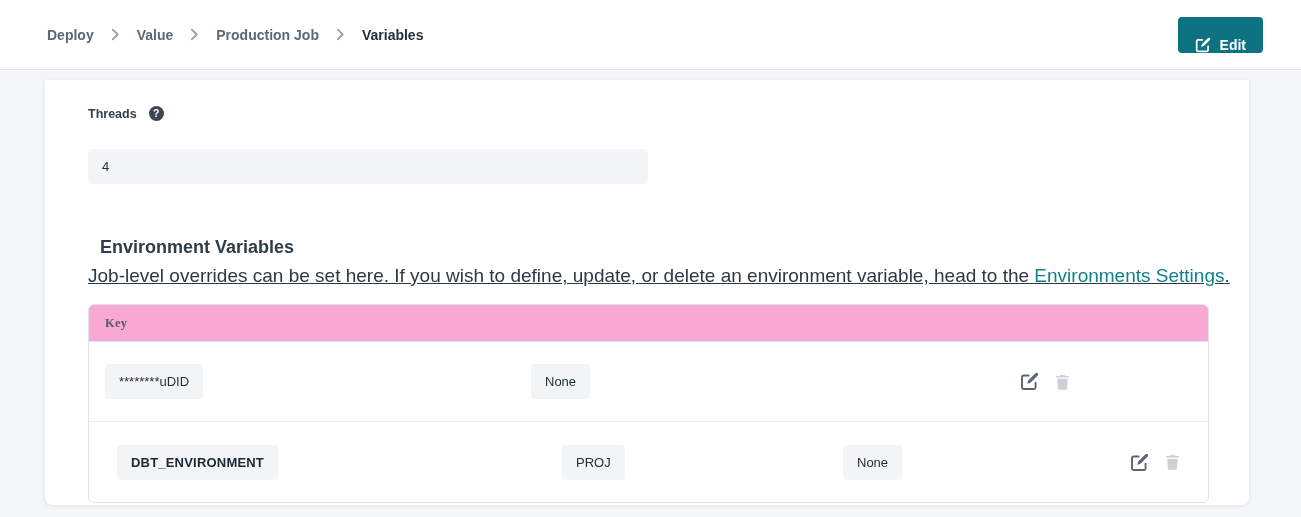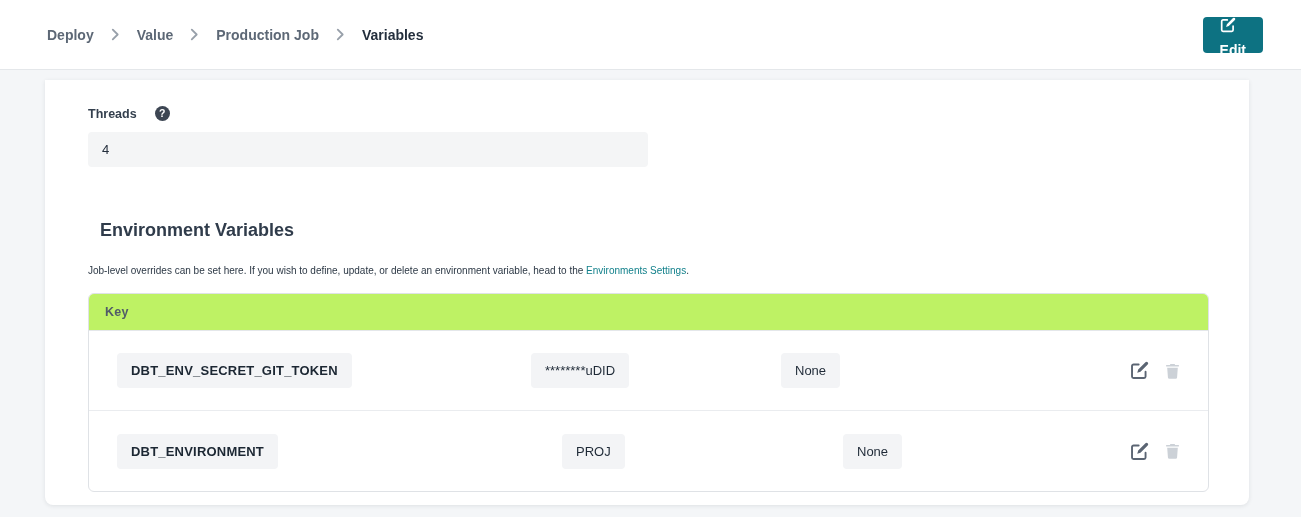--- a/index.html
+++ b/index.html
@@ -17,60 +17,60 @@
     display:flex; align-items:center; justify-content:space-between;
     padding:0 38px 0 47px;
   }
   .breadcrumb { display:flex; align-items:center; gap:17px; }
   .crumb { font-size:14px; font-weight:700; color:#5d6876; cursor:pointer; }
   .crumb.current { color:#242f3d; }
   .chev { display:flex; align-items:center; }
 
   .edit-btn {
     background:#0d7282; color:#ffffff; border:none; border-radius:4px;
-    height:36px; padding:0 17px; display:flex; align-items:flex-start; gap:9px;
-    font-family:"Liberation Sans",sans-serif; font-size:14px; font-weight:700; cursor:pointer;flex-direction:column;
+    height:36px; padding:0 17px; display:flex; align-items:flex-end; gap:9px;
+    font-family:"Liberation Sans",sans-serif; font-size:14px; font-weight:700; cursor:pointer;
   }
 
   
   .card {
     position:absolute; left:45px; top:80px; width:1204px; height:425px;
     background:#ffffff; border-radius:0 0 8px 8px;
     box-shadow:0 1px 4px rgba(30,40,50,.10);
     padding:26px 0 0 43px;
   }
 
   
-  .field-label-row { display:flex; align-items:center; gap:18px; margin-bottom:11px; }
+  .field-label-row { display:flex; align-items:center; gap:12px; margin-bottom:28px; }
   .field-label { font-size:12.5px; font-weight:700; color:#333f4d; }
   .help-icon {
     width:15px; height:15px; border-radius:50%; background:#3d4653; color:#ffffff;
     font-size:10.5px; font-weight:700; display:flex; align-items:center; justify-content:center;
     cursor:pointer; line-height:1;
   }
   .threads-input {
     width:560px; height:35px; background:#f4f5f6; border:none; border-radius:4px;
     padding:0 14px; font-family:"Liberation Sans",sans-serif; font-size:13px; color:#232e3c;
     outline:none;
   }
 
   
   .env-section { margin-top:53px; }
   .section-title { font-size:18px; font-weight:700; color:#303c4b;margin-left:12px; }
-  .section-desc { font-size:10px; color:#2c3845; margin-top:24px; }
+  .section-desc { font-size:19px; color:#2c3845; margin-top:7px;text-decoration:underline; }
   .env-link { color:#12808b; cursor:pointer; text-decoration:none; }
 
   
   .env-table {
     margin-top:17px; width:1121px; border:1px solid #dfe2e6; border-radius:6px;
     background:#ffffff; overflow:hidden;
   }
   .thead {
     display:grid; grid-template-columns:426px 250px 1fr 110px;
-    background:#bef264; border-bottom:1px solid #e4e7ea; height:37px; align-items:center;
+    background:#f9a8d4; border-bottom:1px solid #e4e7ea; height:37px; align-items:center;font-family:Liberation Serif, serif;
   }
   .th { font-size:12.5px; font-weight:700; color:#515b68; padding-left:16px; letter-spacing:.2px; }
   .trow {
     display:grid; grid-template-columns:426px 250px 1fr 110px;
     height:80px; align-items:center; border-bottom:1px solid #eaecef;
   }
   .trow:last-child { border-bottom:none;gap:31px; }
   .td { padding-left:16px; }
   .chip {
     display:inline-block; background:#f3f4f6; border-radius:4px;
@@ -132,21 +132,20 @@
     <div class="section-title">Environment Variables</div>
     <div class="section-desc"><span>Job-level overrides can be set here. If you wish to define, update, or delete an environment variable, head to the </span><a class="env-link">Environments Settings</a><span>.</span></div>
 
     <div class="env-table">
       <div class="thead">
         <div class="th">Key</div>
         <div class="th"></div>
       </div>
 
       <div class="trow">
-        <div class="td"><span class="chip key">DBT_ENV_SECRET_GIT_TOKEN</span></div>
         <div class="td"><span class="chip">********uDID</span></div>
         <div class="td"><span class="chip">None</span></div>
         <div class="actions">
           <button class="icon-btn">
             <svg width="19" height="19" viewBox="0 0 16 16">
               <path fill="none" stroke="#5b6573" stroke-width="1.6" stroke-linecap="round" d="M13.1 9v4a1.3 1.3 0 0 1-1.3 1.3H3A1.3 1.3 0 0 1 1.7 13V4.2A1.3 1.3 0 0 1 3 2.9h4.3"></path>
               <path fill="#5b6573" d="M14.9 1.1a1.35 1.35 0 0 0-1.9 0L6.9 7.2l-.8 2.7 2.7-.8 6.1-6.1a1.35 1.35 0 0 0 0-1.9z"></path>
             </svg>
           </button>
           <button class="icon-btn disabled">

